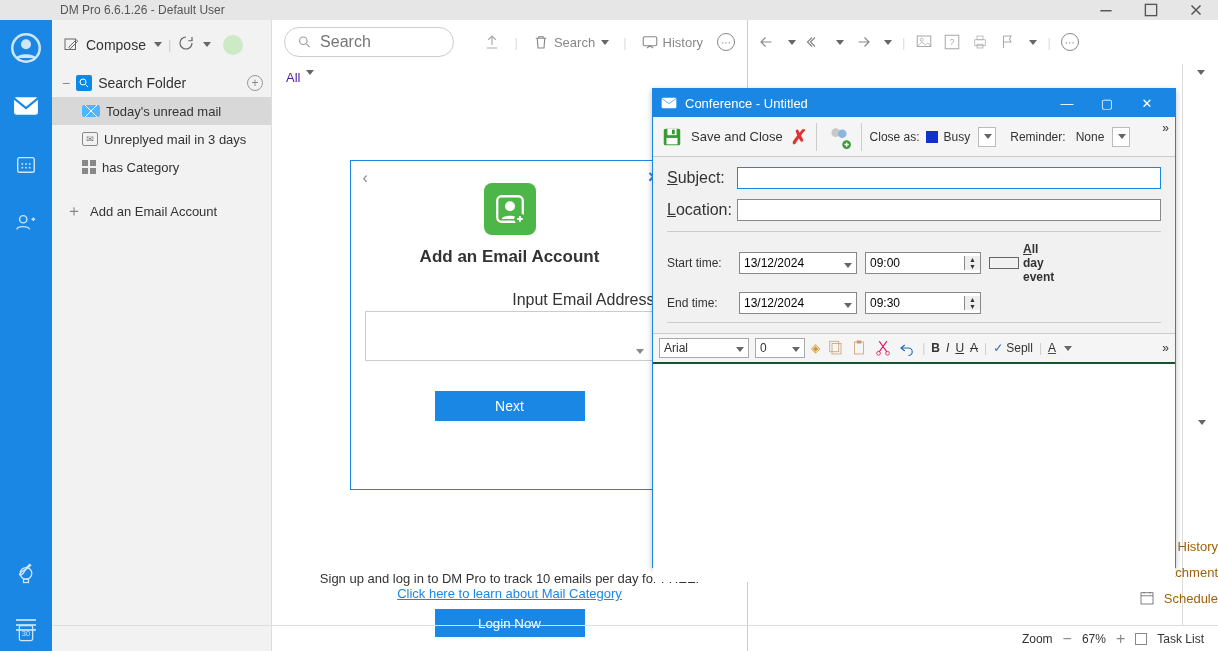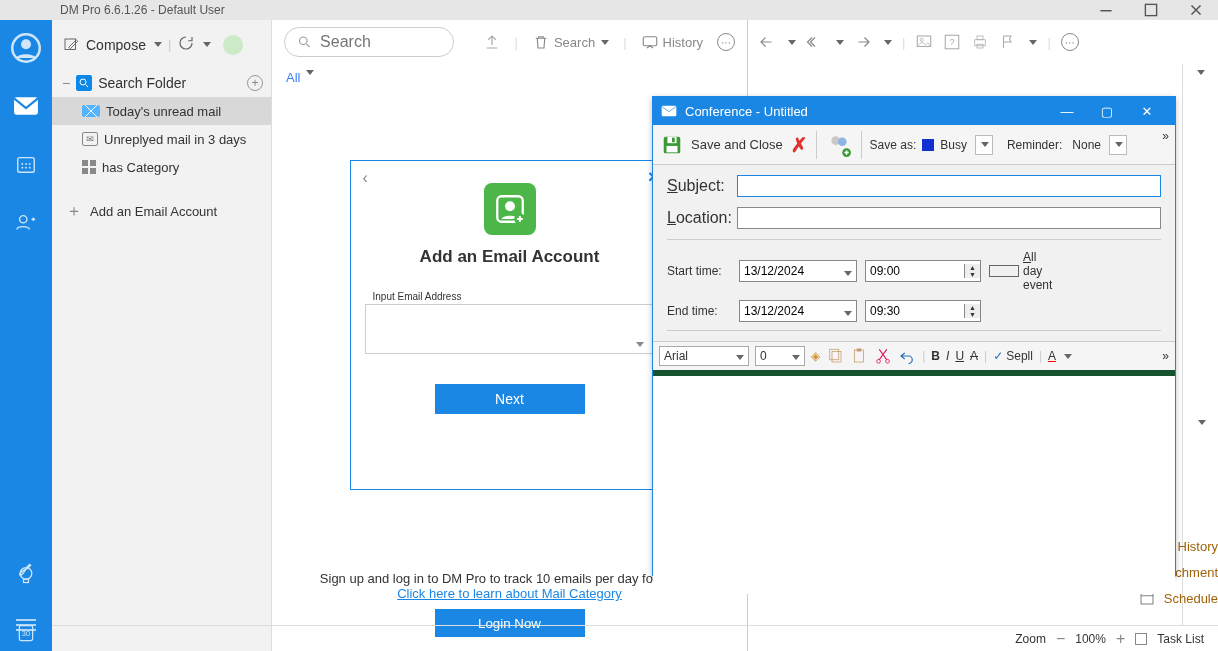--- a/index.html
+++ b/index.html
@@ -42,47 +42,47 @@
 
   
   .center { flex: 1; position: relative; border-right: 1px solid #ccc; }
   .ctop { height: 44px; display: flex; align-items: center; padding: 0 12px; gap: 10px; }
   .search { flex: 0 0 170px; height: 30px; border: 1px solid #ccc; border-radius: 15px; display: flex; align-items: center; padding: 0 12px; color: #888; gap: 8px; }
   .search input { border: none; outline: none; width: 100%; background: transparent; font-size: 16px; }
   .ctop-actions { margin-left: auto; display: flex; align-items: center; gap: 14px; color: #888; }
   .act { display: flex; align-items: center; gap: 4px; }
   .circ { width: 18px; height: 18px; border: 1.5px solid #888; border-radius: 50%; display: flex; align-items: center; justify-content: center; font-size: 10px; }
 
-  .all-row { padding: 6px 14px; color: #3b82f6; display: flex; align-items: flex-start; gap: 4px; }
+  .all-row { padding: 6px 14px; color: #4c1d95; display: flex; align-items: flex-start; gap: 4px; }
 
   .dialog { position: absolute; top: 140px; left: 50%; transform: translateX(-50%); width: 320px; height: 330px; border: 1.5px solid #1b87e5; background: #fff; padding: 14px; }
   .dialog .close { position: absolute; top: 6px; right: 10px; color: #1b87e5; font-size: 18px; font-weight: bold; }
   .dialog .back { position: absolute; top: 8px; left: 12px; color: #888; font-size: 16px; }
   .dlg-icon { width: 52px; height: 52px; background: #4cb648; border-radius: 8px; margin: 8px auto 12px; display: flex; align-items: center; justify-content: center; color: #fff; position: relative; }
   .dlg-title { text-align: center; font-size: 17px; font-weight: 600; margin-bottom: 24px; }
-  .dlg-label { font-size: 10px; margin-left: 8px; margin-bottom: 2px; }
+  .dlg-label { font-size: 16px; margin-left: 8px; margin-bottom: 2px; text-align: right; }
   .dlg-input { width: 290px; height: 50px; border: 1px solid #ccc; position: relative; }
   .dlg-input .chev { position: absolute; right: 10px; bottom: 6px; }
   .dlg-next { display: block; margin: 30px auto 0; width: 150px; height: 30px; background: #1b87e5; color: #fff; border: none; font-size: 14px; }
 
   .signup-block { position: absolute; bottom: 0; width: 100%; text-align: center; padding: 10px 0 14px; }
   .signup-block .x { position: absolute; right: 14px; top: 0; color: #1b87e5; font-weight: bold; }
   .link-blue { color: #1b87e5; }
   .login-btn { margin-top: 8px; width: 150px; height: 28px; background: #1b87e5; color: #fff; border: none; }
 
   
   .rlist { position: absolute; right: 0; bottom: 40px; width: 300px; padding-left: 14px; }
   .rlist .row { display: flex; align-items: center; gap: 8px; height: 26px; color: #a16207; justify-content: flex-end; }
 
   
   .status { position: absolute; bottom: 0; left: 52px; right: 0; height: 26px; border-top: 1px solid #ddd; display: flex; align-items: center; justify-content: flex-end; gap: 10px; padding: 0 14px; font-size: 12px; color: #333; }
   .status .chk { width: 12px; height: 12px; border: 1px solid #888; display: inline-block; }
 
   
-  .conf { position: absolute; top: 76px; left: 652px; width: 524px; height: 480px; background: #f1f1f1; border: 1px solid #1b87e5; box-shadow: 0 2px 6px rgba(0,0,0,0.25); z-index: 10; }
+  .conf { position: absolute; top: 68px; left: 652px; width: 524px; height: 480px; background: #f1f1f1; border: 1px solid #1b87e5; box-shadow: 0 2px 6px rgba(0,0,0,0.25); z-index: 10; }
   .conf-title { height: 28px; background: #1b87e5; color: #fff; display: flex; align-items: center; padding: 0 8px; font-size: 13px; gap: 8px; }
   .conf-title .win { margin-left: auto; display: flex; gap: 0; }
   .conf-title .win div { width: 40px; text-align: center; }
 
   .conf-tb { height: 40px; display: flex; align-items: center; padding: 0 8px; gap: 8px; border-bottom: 1px solid #ccc; background: #f5f5f5; }
   .save-ic { width: 22px; height: 22px; }
   .redx { color: #d33; font-size: 20px; font-weight: bold; }
   .sep-v { width: 1px; height: 28px; background: #ccc; }
   .showas { display: flex; align-items: center; gap: 6px; font-size: 12px; }
   .busy-sq { width: 12px; height: 12px; background: #1030d0; display: inline-block; }
@@ -98,23 +98,23 @@
   .divline { border-top: 1px solid #ccc; margin: 4px 0 10px; }
 
   .dt { display: flex; align-items: center; gap: 8px; margin-bottom: 8px; }
   .dt label { width: 64px; font-size: 12px; }
   .date-in, .time-in { display: flex; align-items: center; height: 22px; border: 1px solid #888; background: #fff; }
   .date-in input, .time-in input { border: none; outline: none; width: 80px; padding: 0 4px; font-size: 12px; }
   .date-in { width: 118px; justify-content: space-between; }
   .time-in { width: 116px; justify-content: space-between; }
   .spin { width: 16px; display: flex; flex-direction: column; border-left: 1px solid #888; }
   .spin div { flex: 1; display: flex; align-items: center; justify-content: center; font-size: 7px; background: #eee; }
-  .allday { display: flex; align-items: center; gap: 4px; font-size: 12px; }
-
-  .edit-tb { height: 28px; border-top: 1px solid #ccc; border-bottom: 6px solid #14532d; display: flex; align-items: center; padding: 14px 6px; gap: 6px; background: #f5f5f5; font-size: 12px; position: relative; }
+  .allday { display: flex; align-items: center; gap: 4px; font-size: 12px; font-weight: bold; }
+
+  .edit-tb { height: 28px; border-top: 1px solid #ccc; border-bottom: 2px solid #14532d; display: flex; align-items: center; padding: 14px 6px; gap: 6px; background: #f5f5f5; font-size: 12px; position: relative; }
   .combo { height: 20px; border: 1px solid #aaa; background: #fff; display: flex; align-items: center; padding: 0 4px; gap: 4px; }
   .edit-body { background: #fff; height: 218px; border: none; }
 
   
   svg.i { width: 18px; height: 18px; }
 </style>
 </head>
 <body>
 
 <div class="title-bar">
@@ -388,21 +388,21 @@
             <path d="M4 9h16M8 4v2M16 4v2" stroke="#555"></path>
           </svg>
         <span>Schedule</span>
       </div>
     </div>
   </div>
 
   <div class="status">
     <span>Zoom</span>
     <span style="font-size:16px;color:#888">−</span>
-    <span>100%</span>
+    <span>67%</span>
     <span style="font-size:16px;color:#888">+</span>
     <span class="chk"></span>
     <span>Task List</span>
   </div>
 
   <div class="conf">
     <div class="conf-title">
       <svg width="16" height="14" viewBox="0 0 24 18">
           <rect x="1" y="1" width="22" height="16" rx="2" fill="#fff"></rect>
           <path d="M1 2l11 8 11-8" stroke="#1b87e5" fill="none"></path>
@@ -426,21 +426,21 @@
       <span class="redx">✗</span>
       <span class="sep-v"></span>
       <svg width="28" height="26" viewBox="0 0 24 24">
           <circle cx="9" cy="8" r="4" fill="#c8c8c8"></circle>
           <circle cx="15" cy="9" r="4" fill="#8db4e2"></circle>
           <circle cx="19" cy="19" r="4" fill="#3a9a36"></circle>
           <path d="M19 17v4M17 19h4" stroke="#fff" stroke-width="1.4"></path>
         </svg>
       <span class="sep-v"></span>
       <div class="showas">
-        <span>Save as:</span>
+        <span>Close as:</span>
         <span class="busy-sq"></span>
         <span>Busy</span>
       </div>
       <div class="sel-btn">
           <span class="dropdown-caret"></span>
         </div>
       <div class="showas" style="margin-left:6px">
         <span>Reminder:</span>
         <span style="margin-left:4px">None</span>
       </div>

